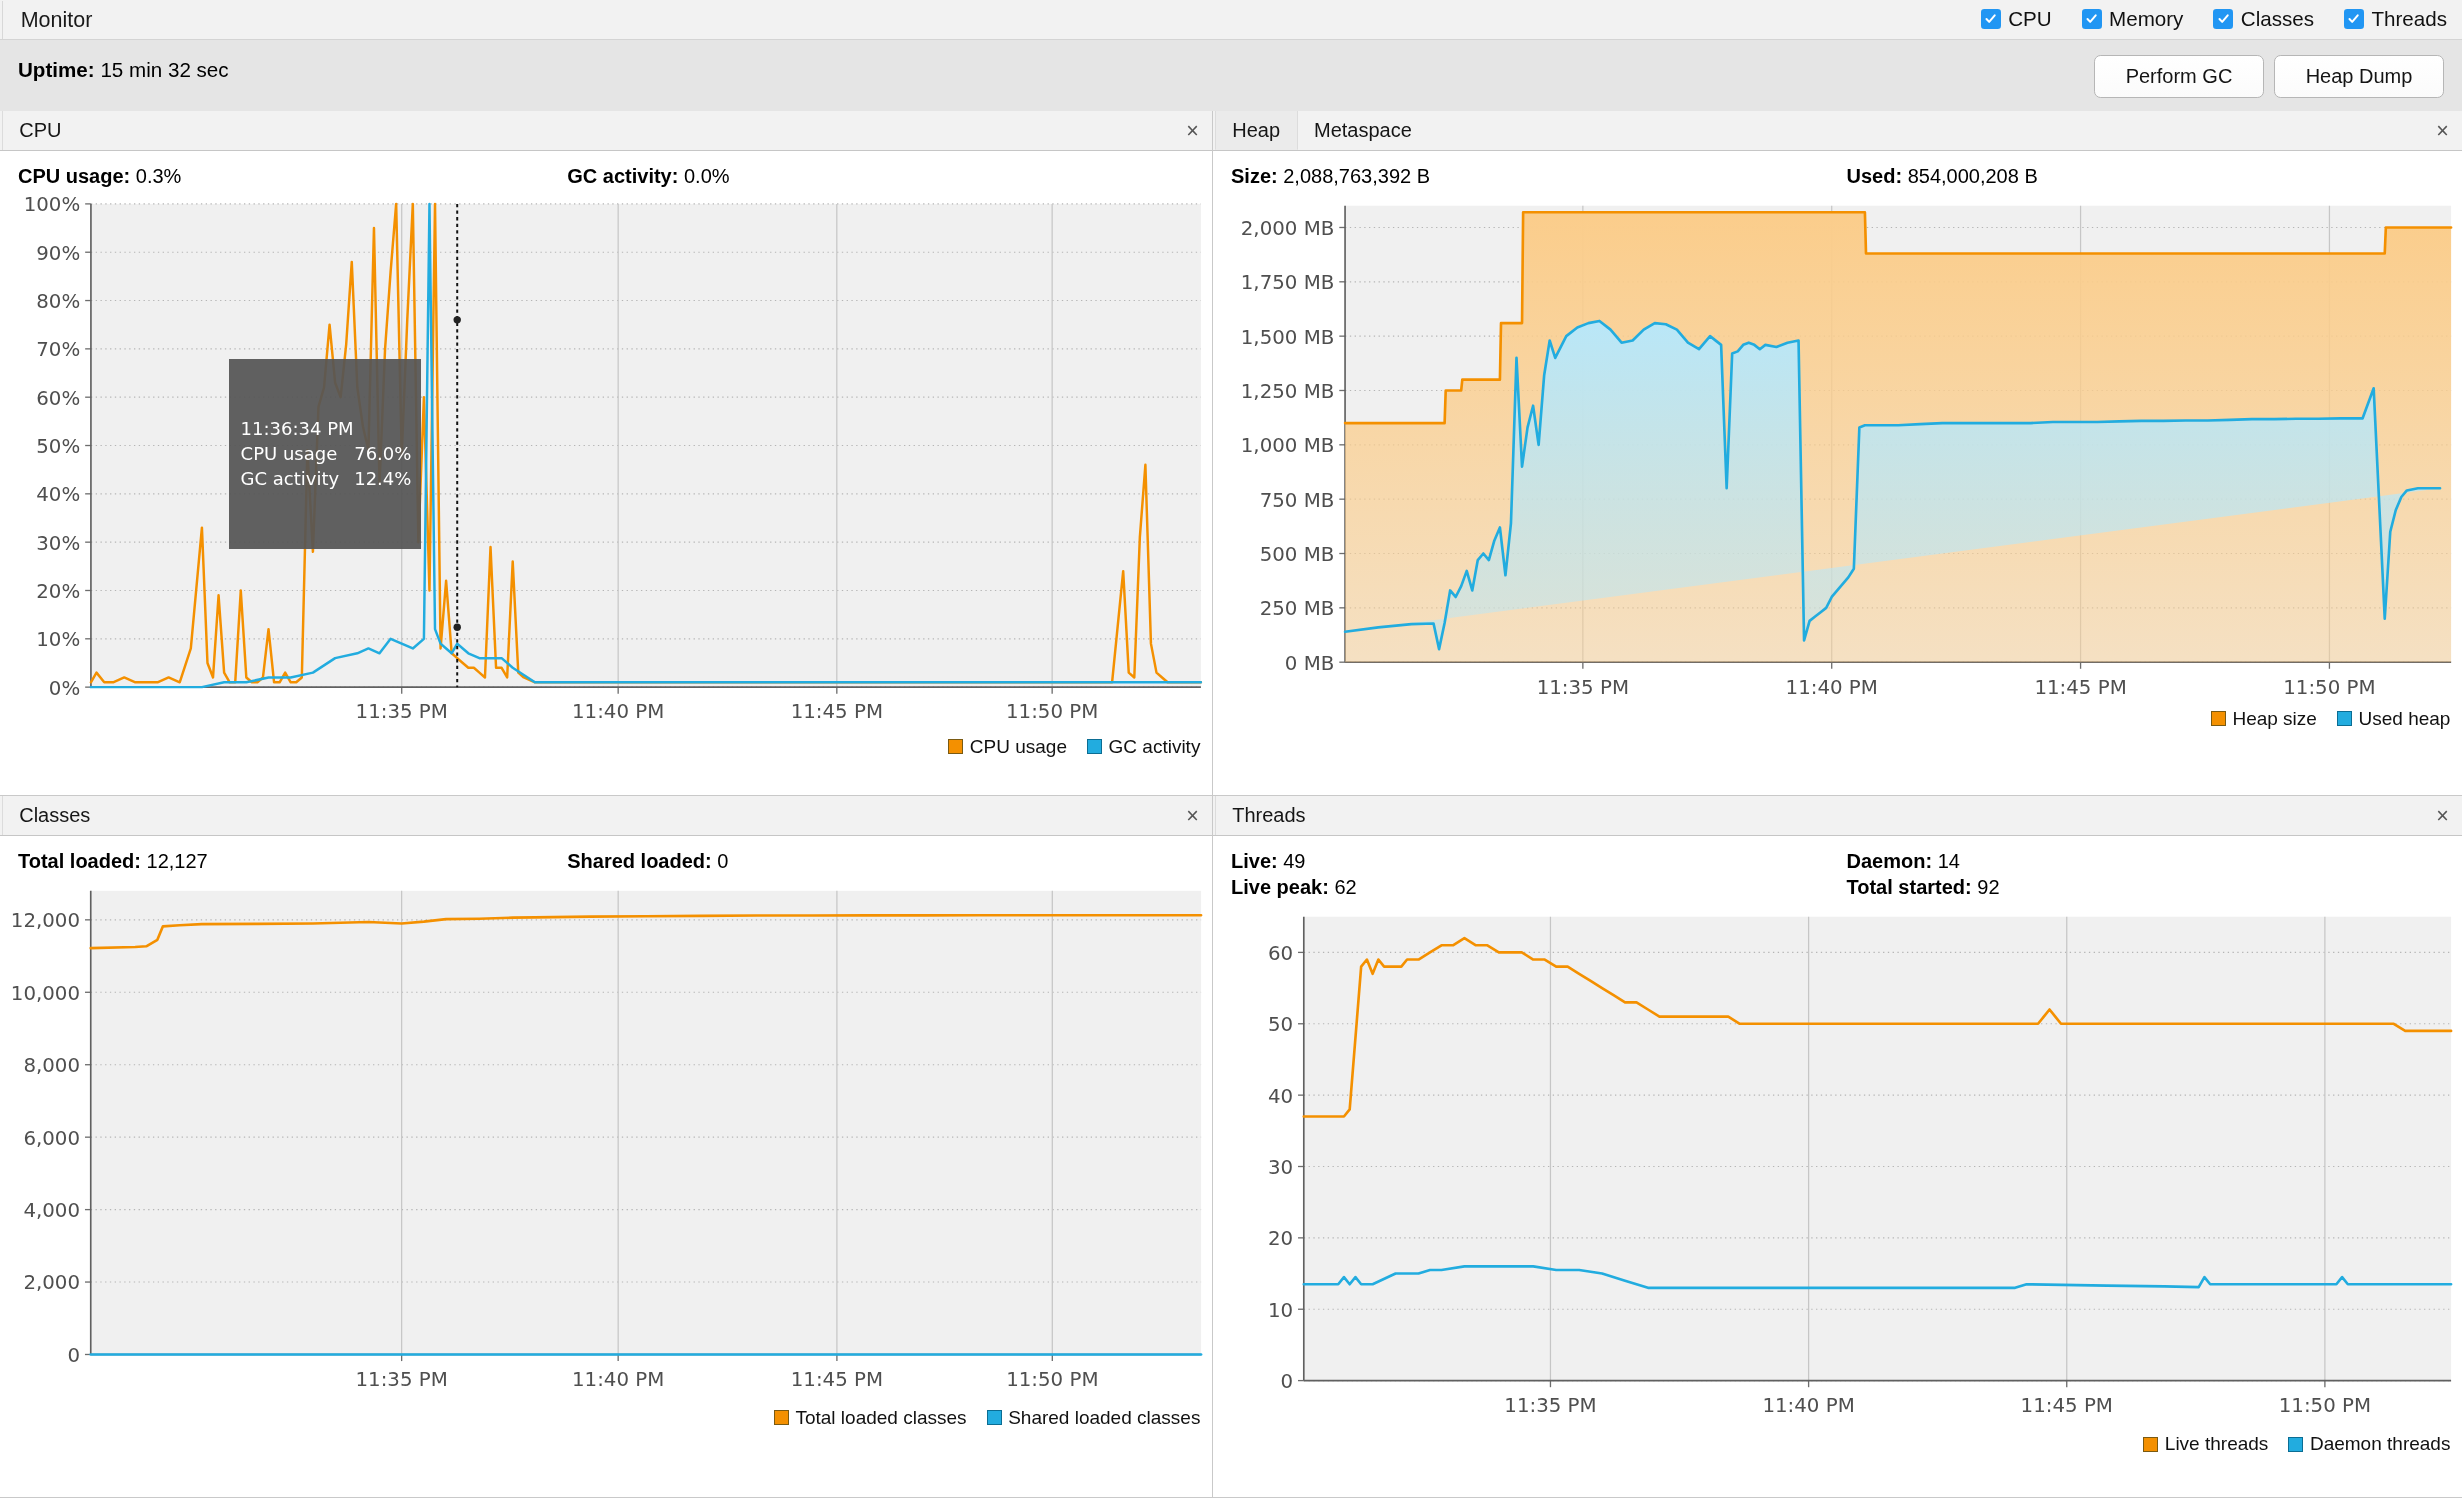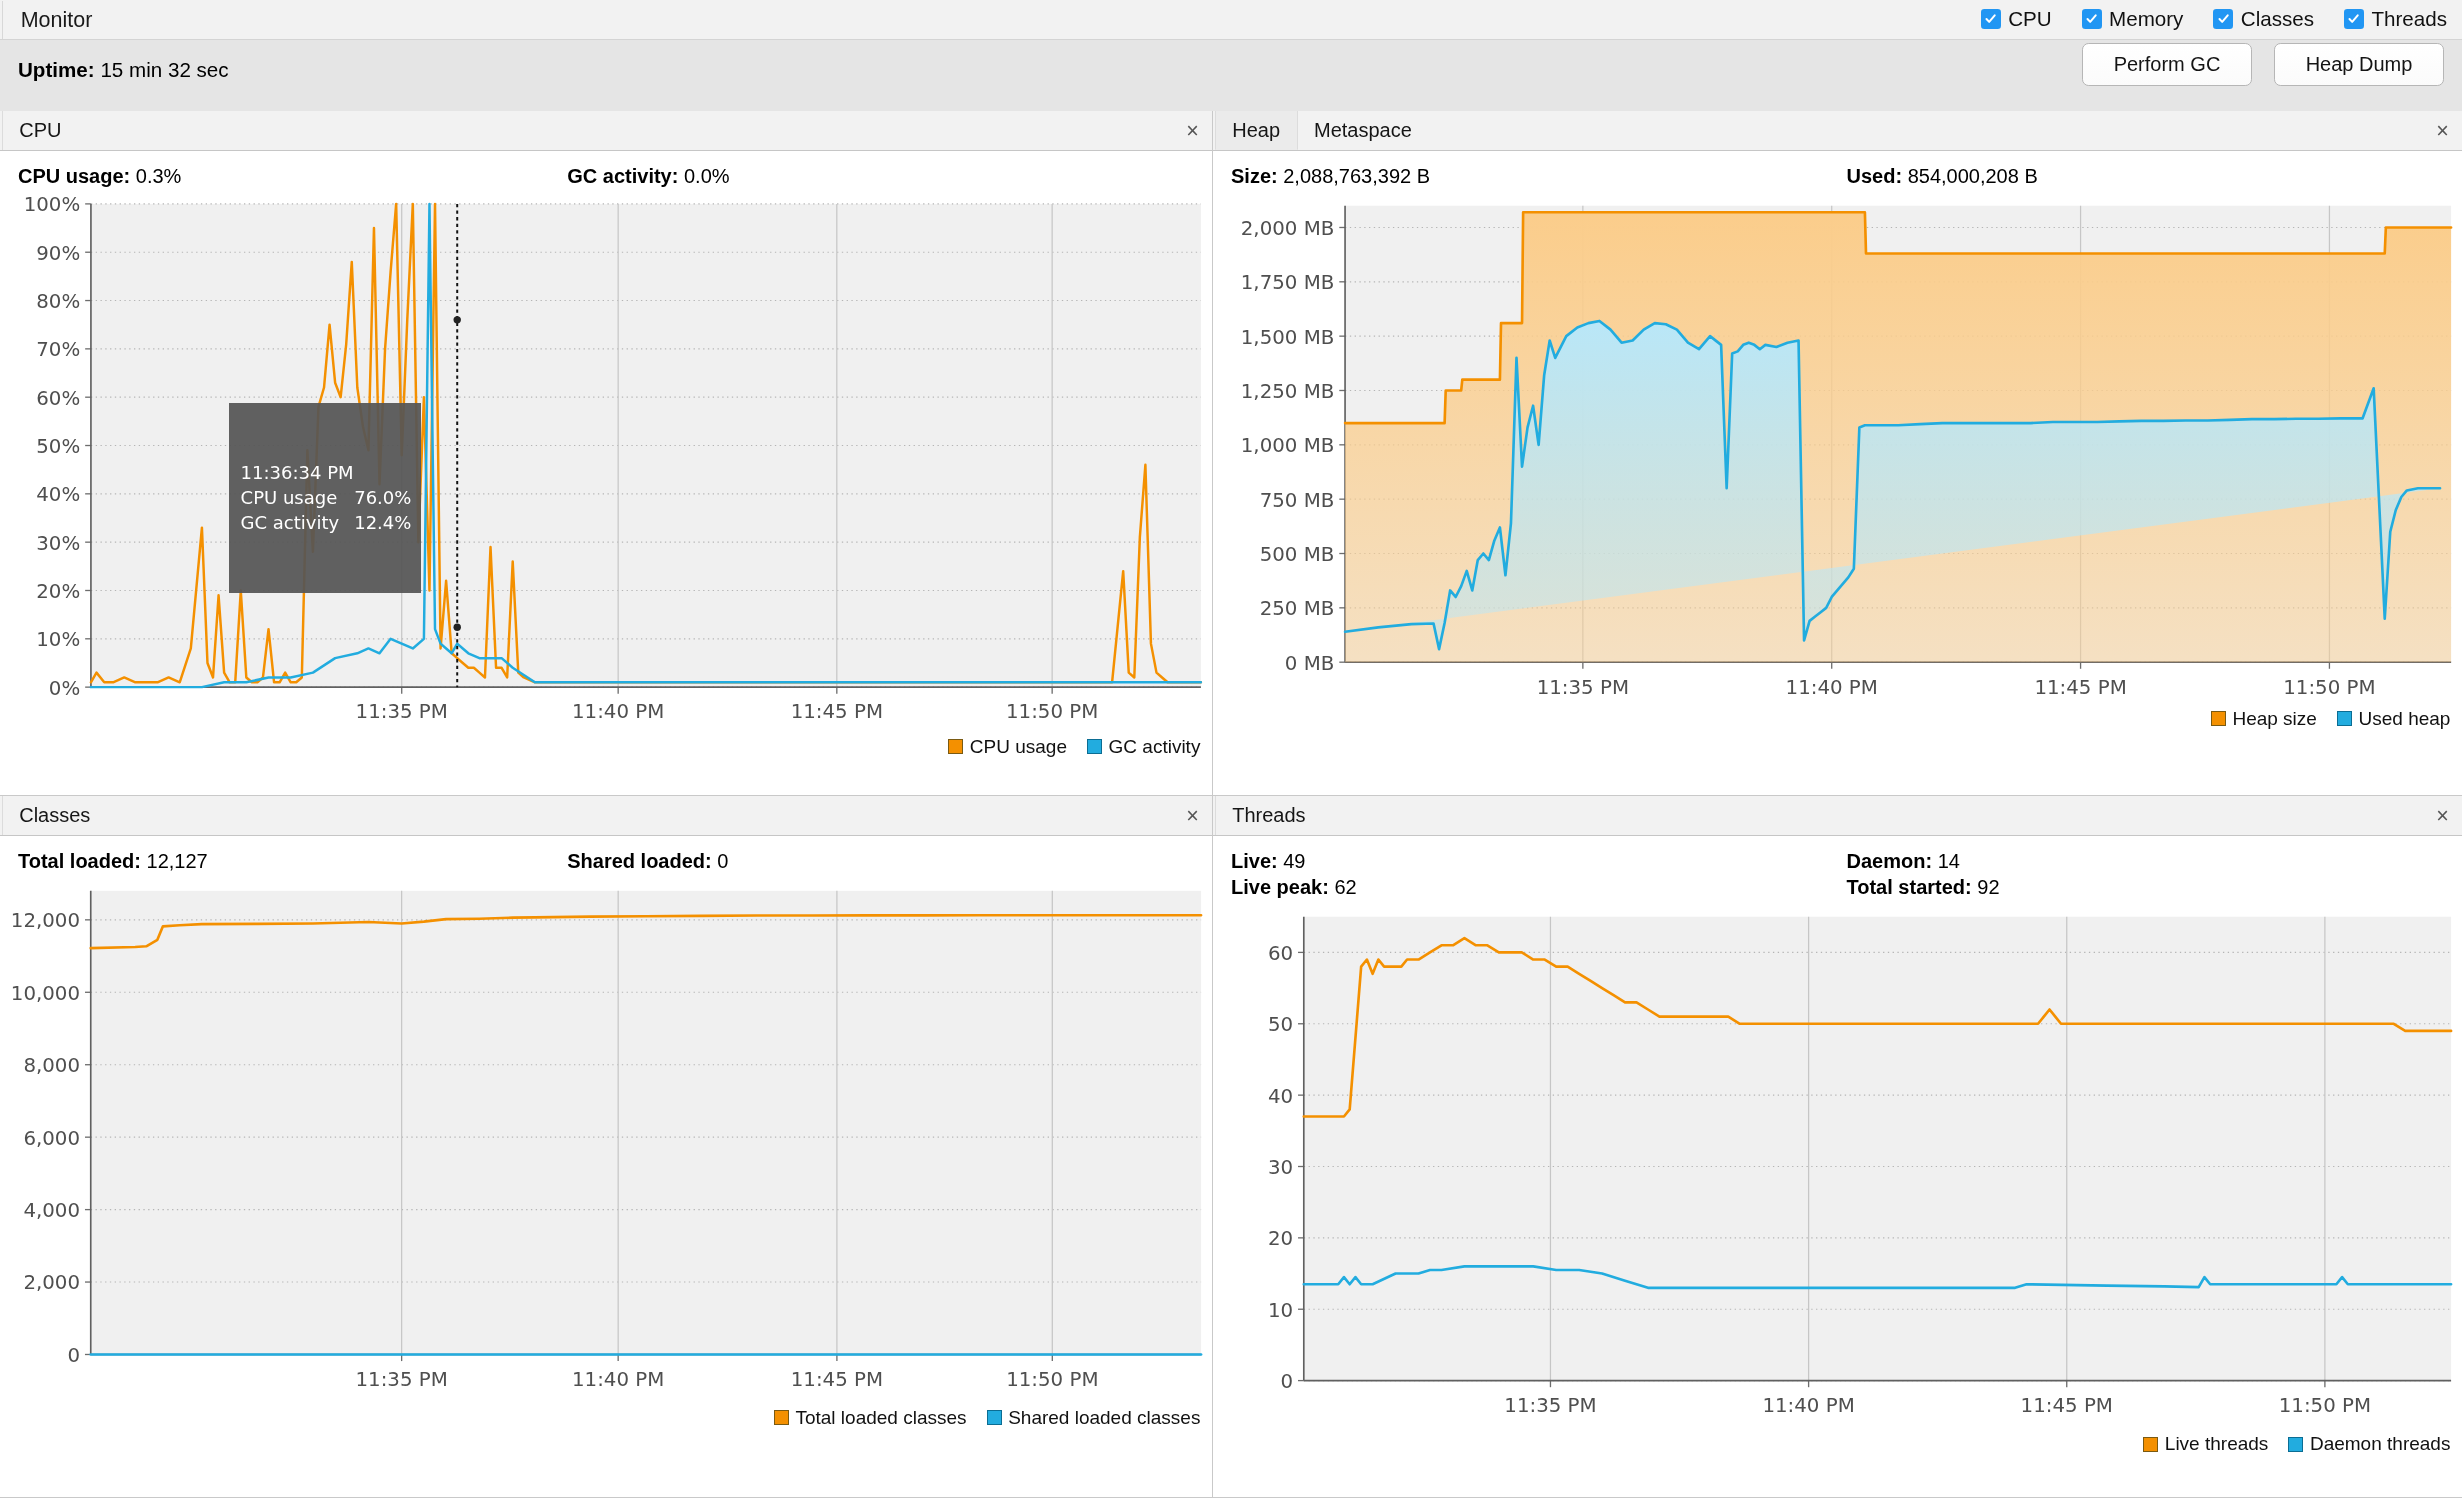--- a/index.html
+++ b/index.html
@@ -46,22 +46,22 @@
     height: 73px;
     background: #e5e5e5;
     border-bottom: 0.8px solid #c9c9c9;
   }
   .uptime {
     position:absolute; left: 18px; top: 18px;
     font-size: 20.6px;
   }
   .uptime b { font-weight: 700; }
   .actions {
-    position:absolute; right: 18px; top: 3px;
-    display:flex; gap: 22px; padding-left: 44px;
+    position:absolute; right: 18px; top: 15px;
+    display:flex; gap: 10px; padding-left: 44px;
   }
   .btn {
     min-width: 170px; height: 43px;
     border: 0.8px solid #b6b6b6;
     border-radius: 6.6px;
     background: linear-gradient(#ffffff,#fbfbfb);
     font-size: 20px; color:#141414;
     font-family: "Liberation Sans", sans-serif;
     cursor: pointer;
     padding: 0 15px;
@@ -144,21 +144,20 @@
   .tooltip {
     position:absolute;
     background: rgba(85,85,85,0.93);
     color:#fff;
     padding: 6.6px 10px 8.3px 11.6px;
     font-size: 18px;
     line-height: 25px;
     font-family: "DejaVu Sans", sans-serif;
     white-space: pre;
     pointer-events:none;
-    margin-top:44px;
   }
   .tooltip table { border-collapse:collapse; }
   .tooltip td { padding: 0 0 0 0; font-size:18px; color:#fff;}
   .tooltip td.v { padding-left: 15px; }
 </style>
 </head>
 <body>
 
 <div class="topbar">
   <div class="topbar-title">Monitor</div>

